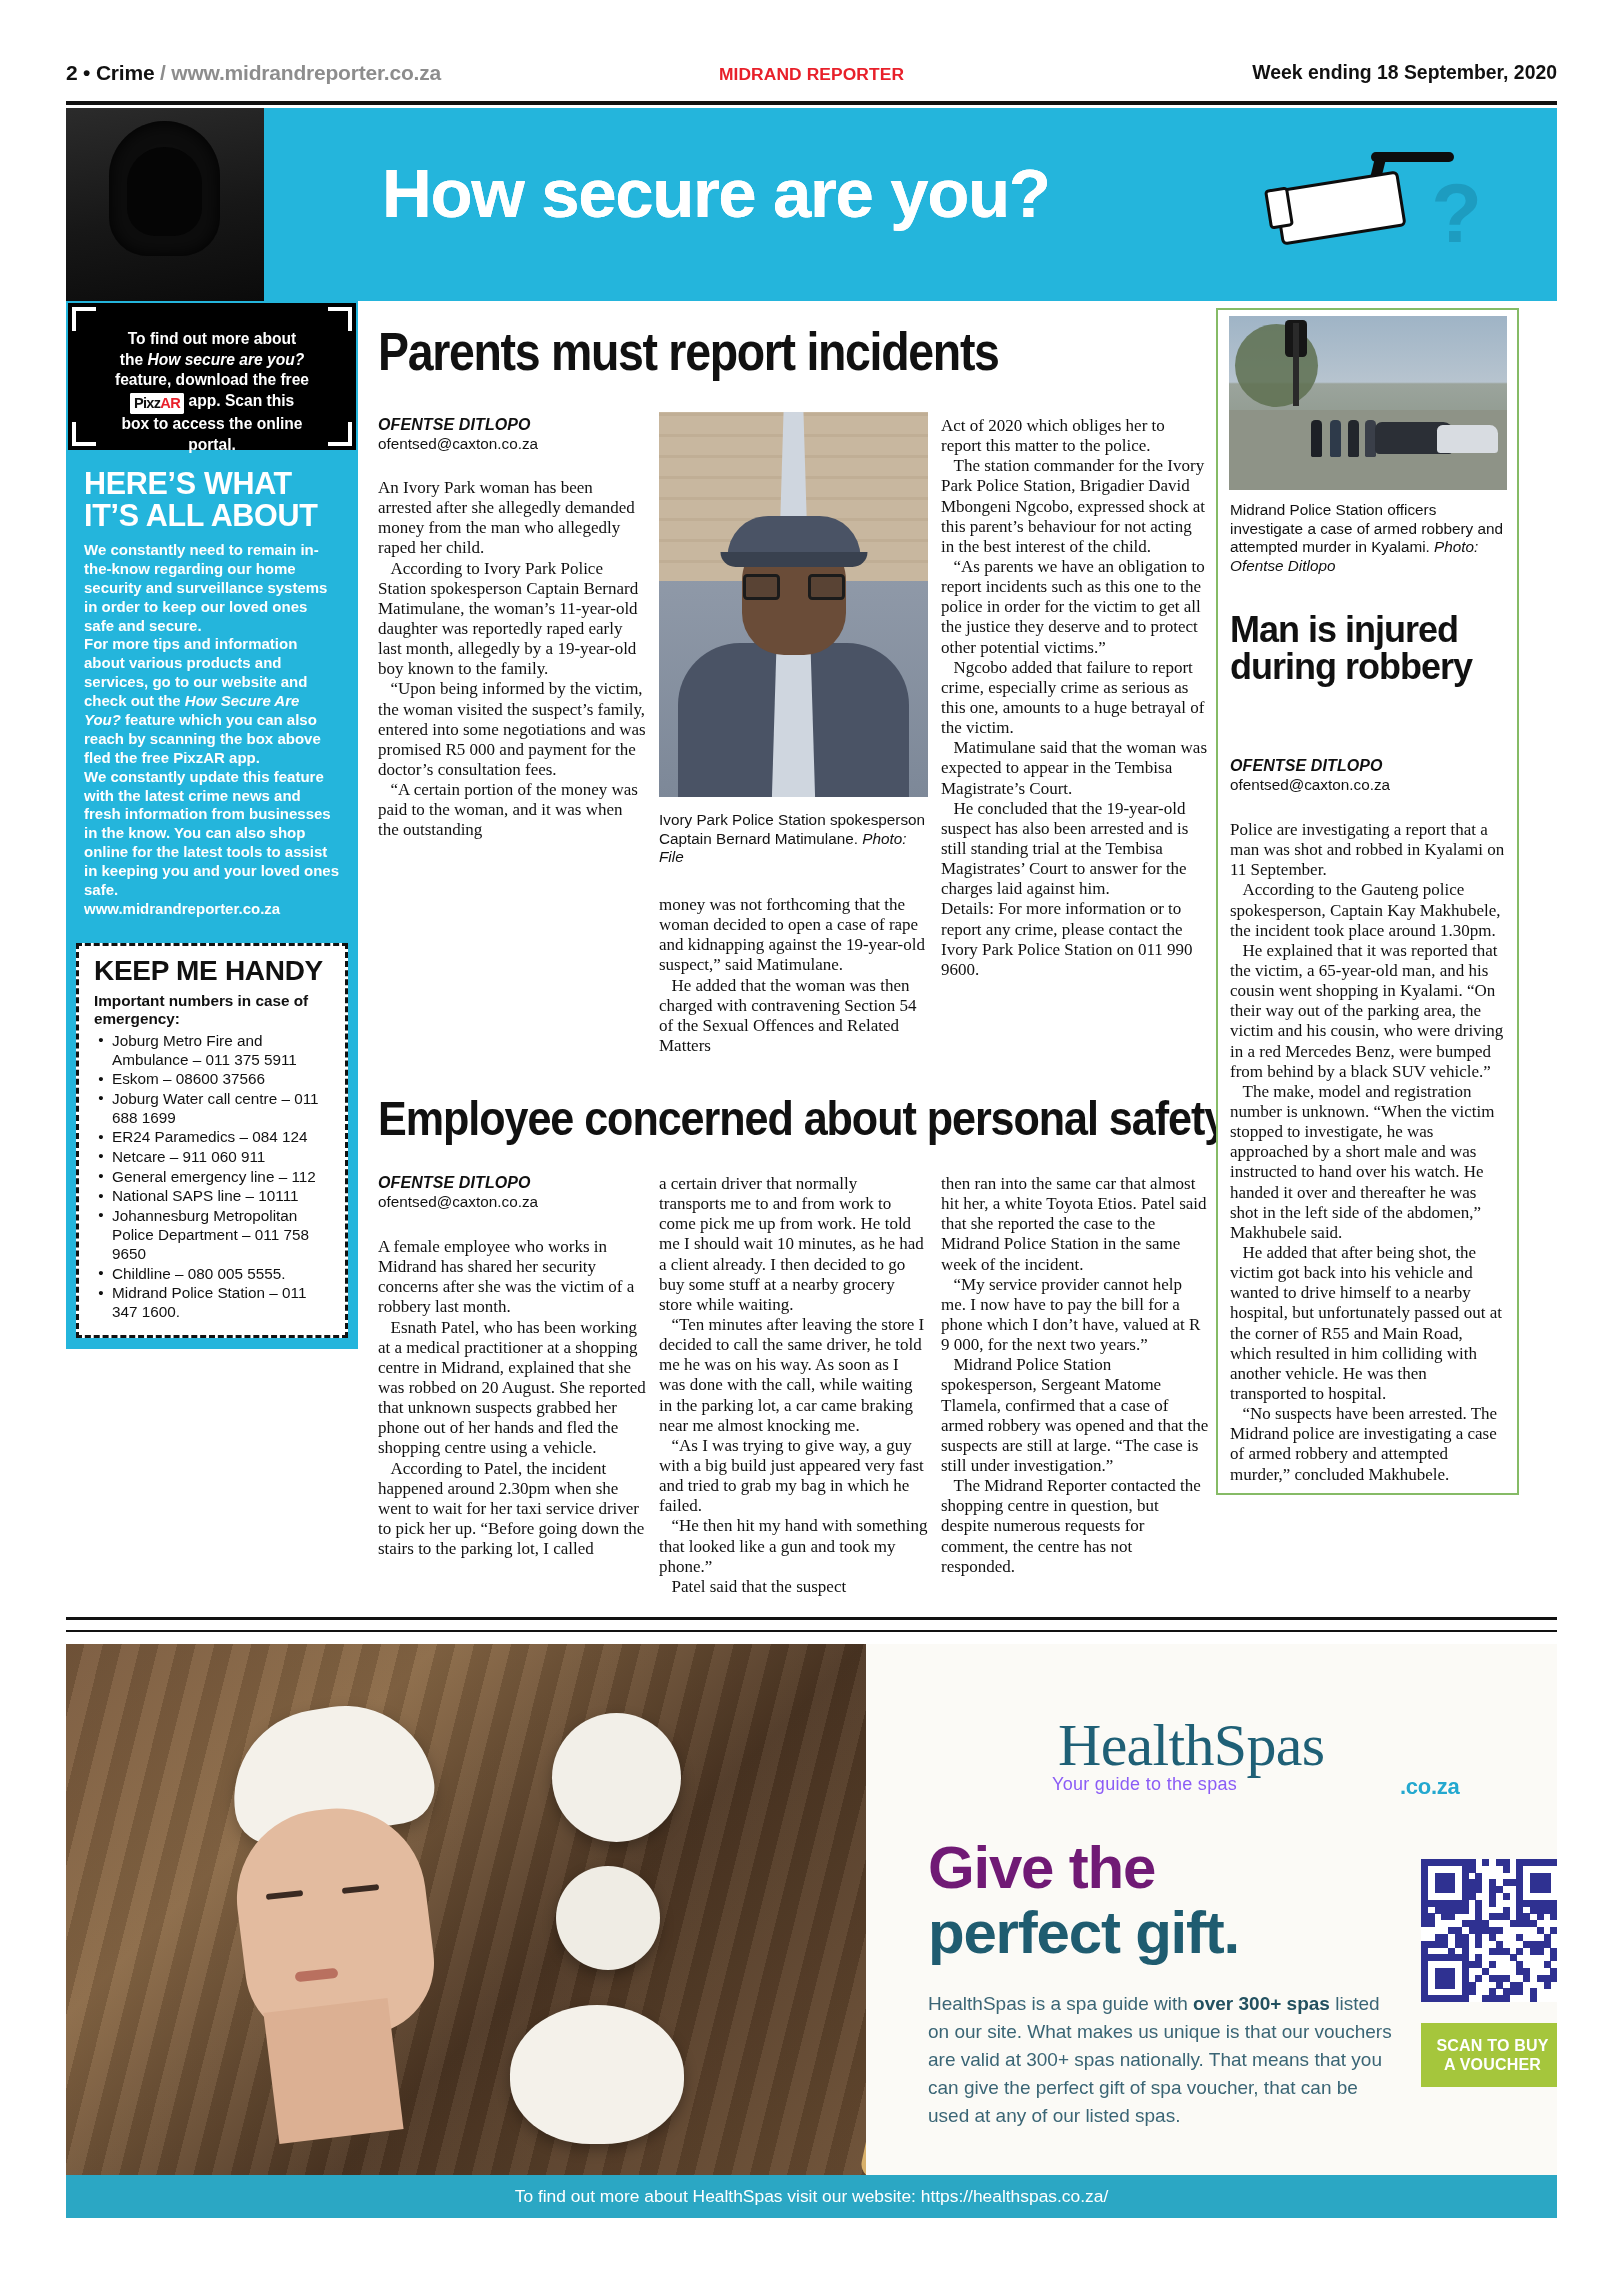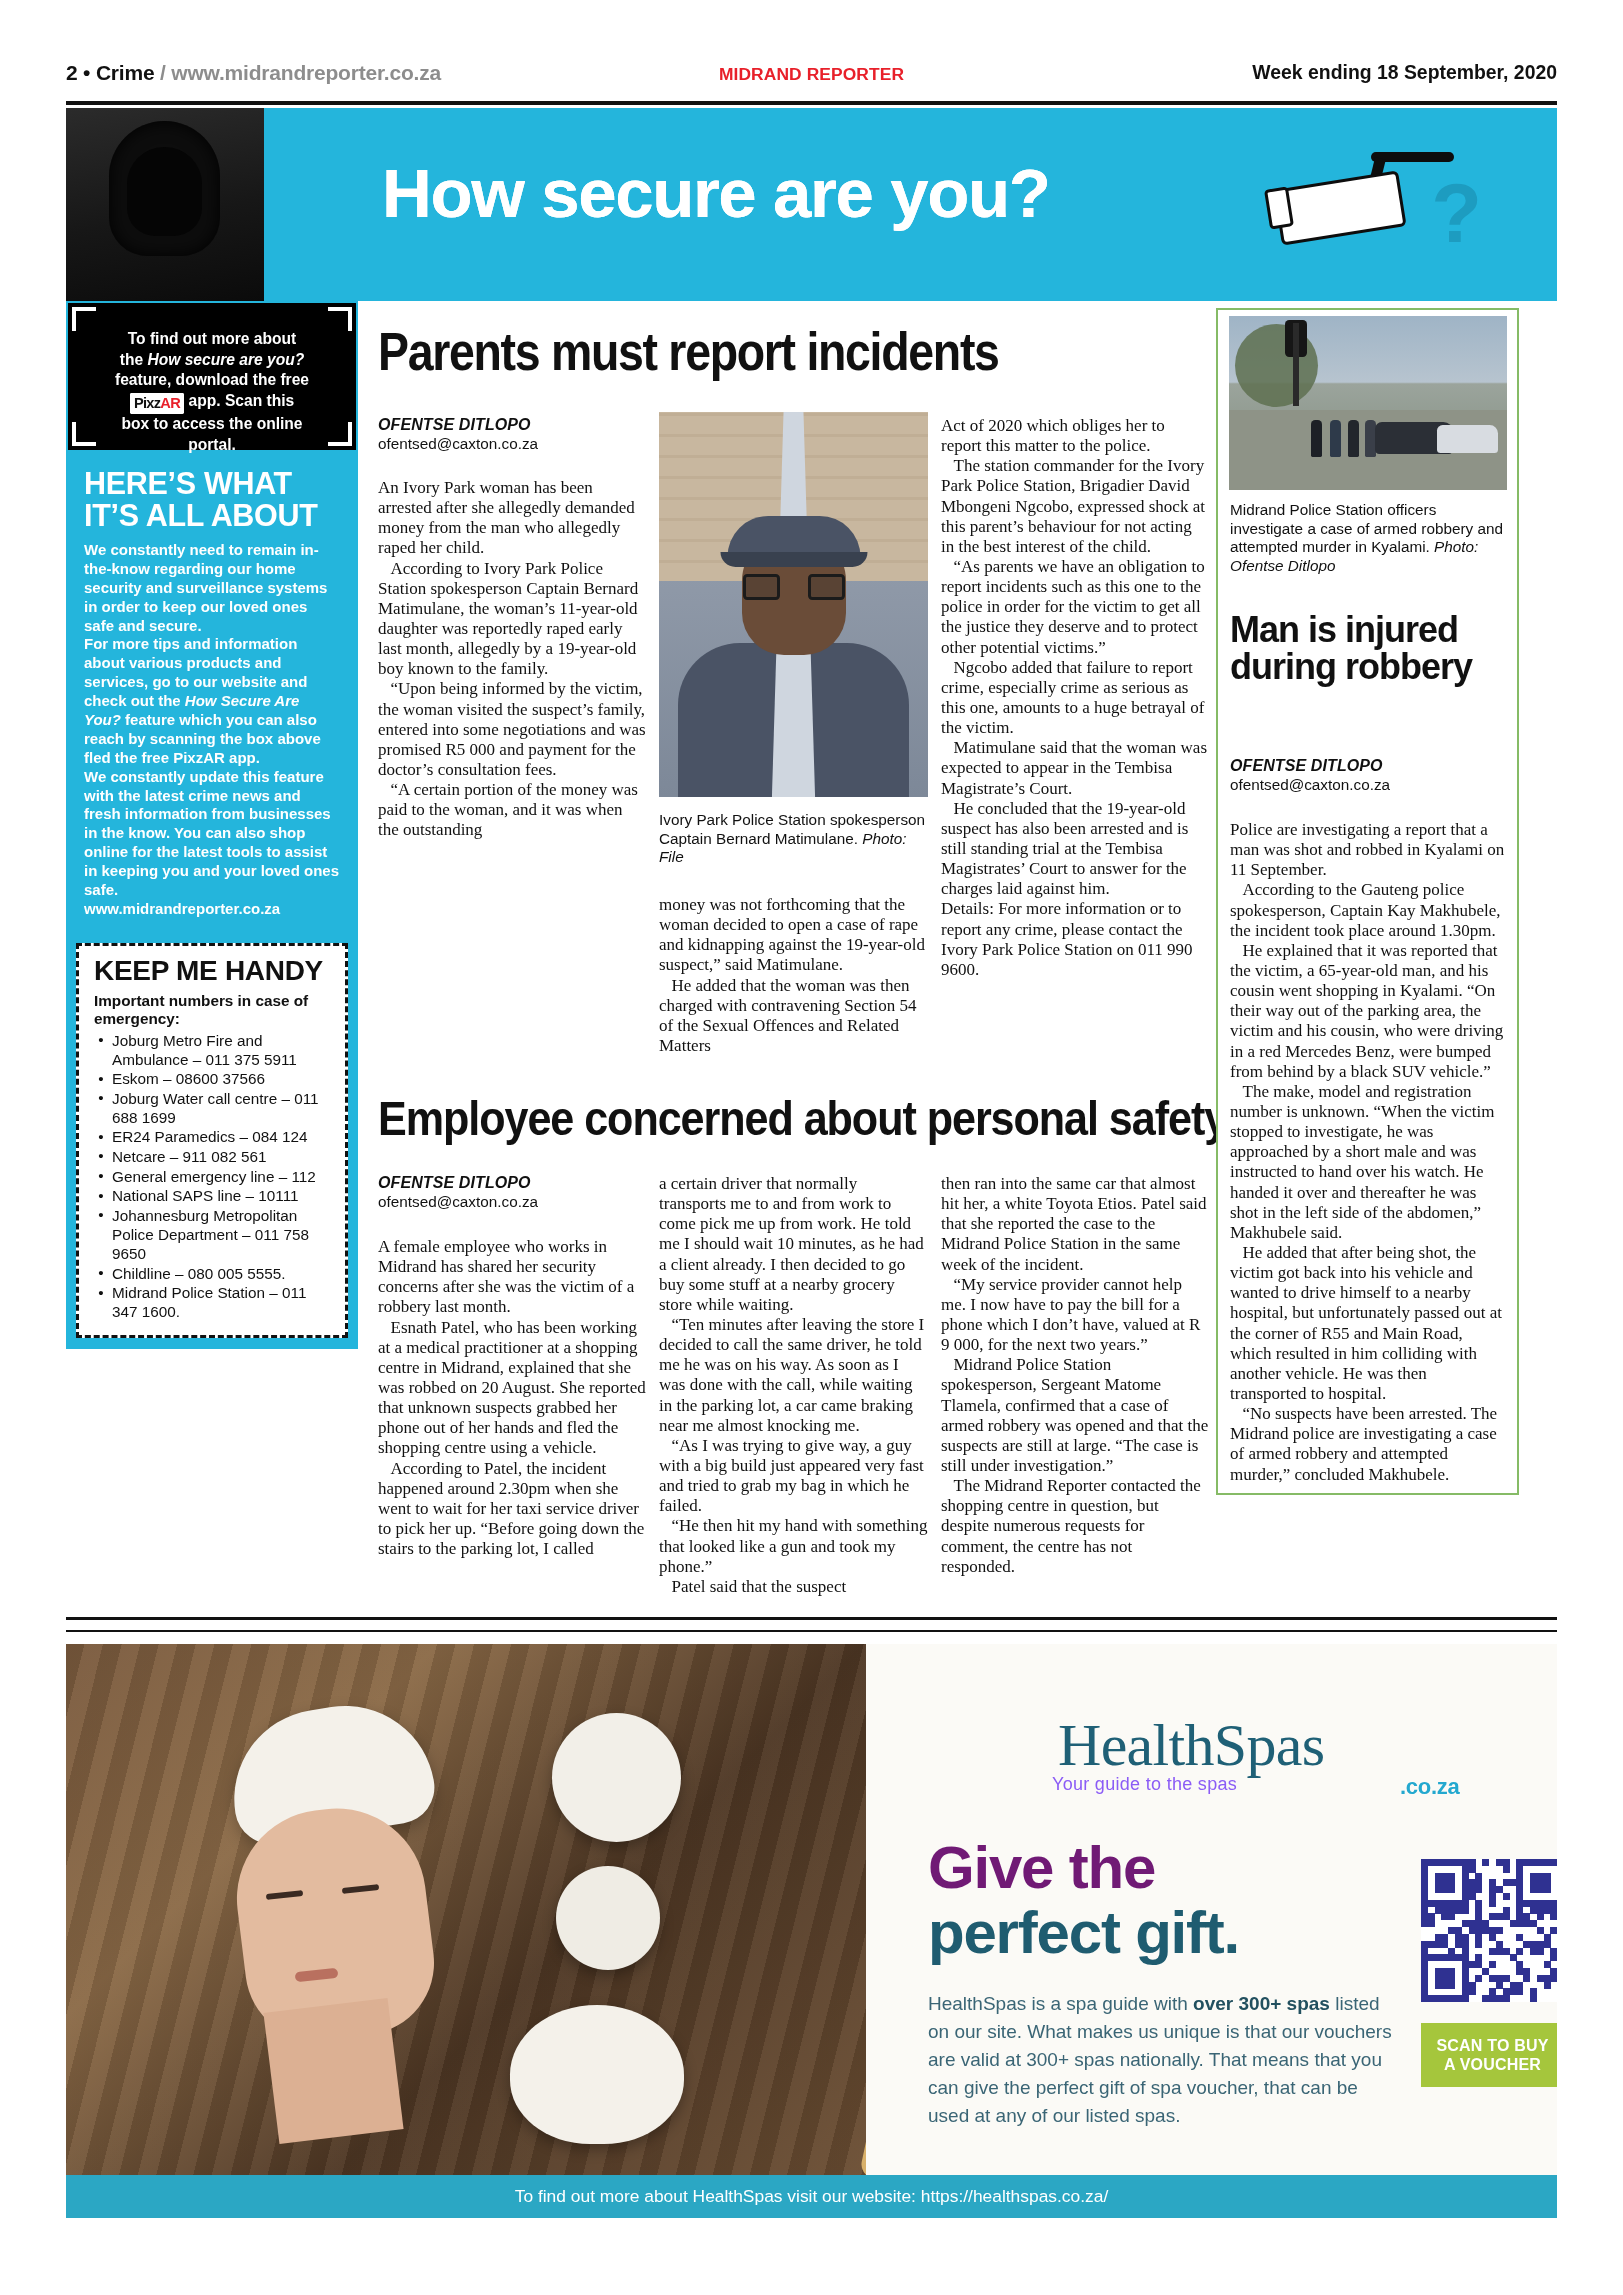--- a/index.html
+++ b/index.html
@@ -231,21 +231,21 @@
 
     <div class="handy-wrap">
       <div class="handy">
         <div class="handy-title">KEEP ME HANDY</div>
         <div class="handy-sub">Important numbers in case of emergency:</div>
         <ul>
           <li>Joburg Metro Fire and Ambulance – 011 375 5911</li>
           <li>Eskom – 08600 37566</li>
           <li>Joburg Water call centre – 011 688 1699</li>
           <li>ER24 Paramedics – 084 124</li>
-          <li>Netcare – 911 082 561</li>
+          <li>Netcare – 911 060 911</li>
           <li>General emergency line – 112</li>
           <li>National SAPS line – 10111</li>
           <li>Johannesburg Metropolitan Police Department – 011 758 9650</li>
           <li>Childline – 080 005 5555.</li>
           <li>Midrand Police Station – 011 347 1600.</li>
         </ul>
       </div>
     </div>
   </div>
 

